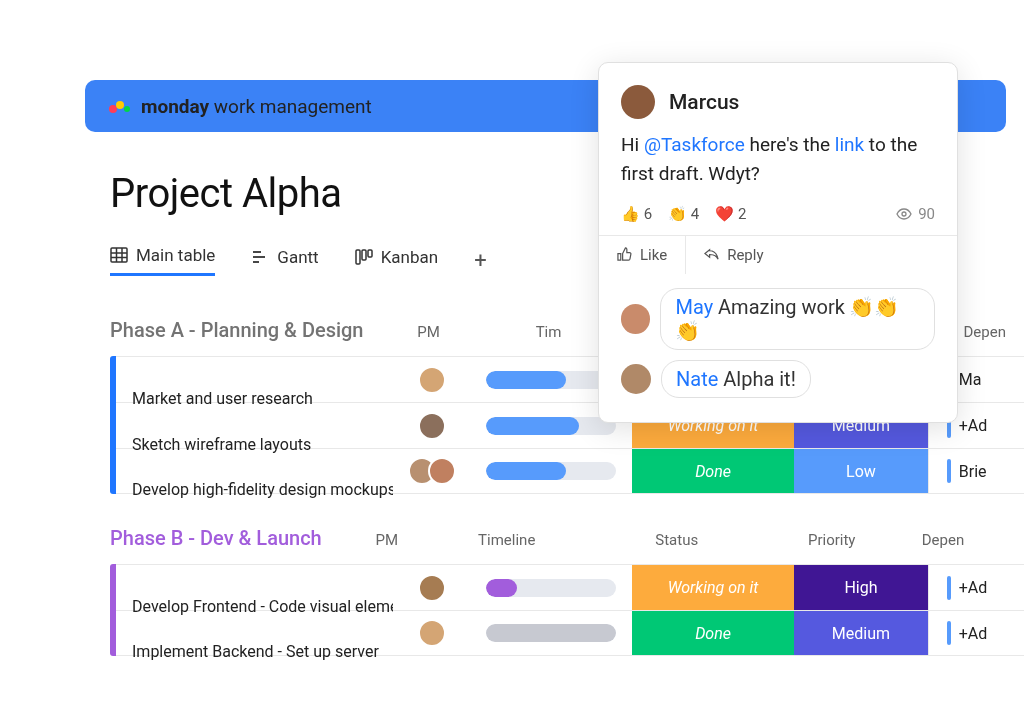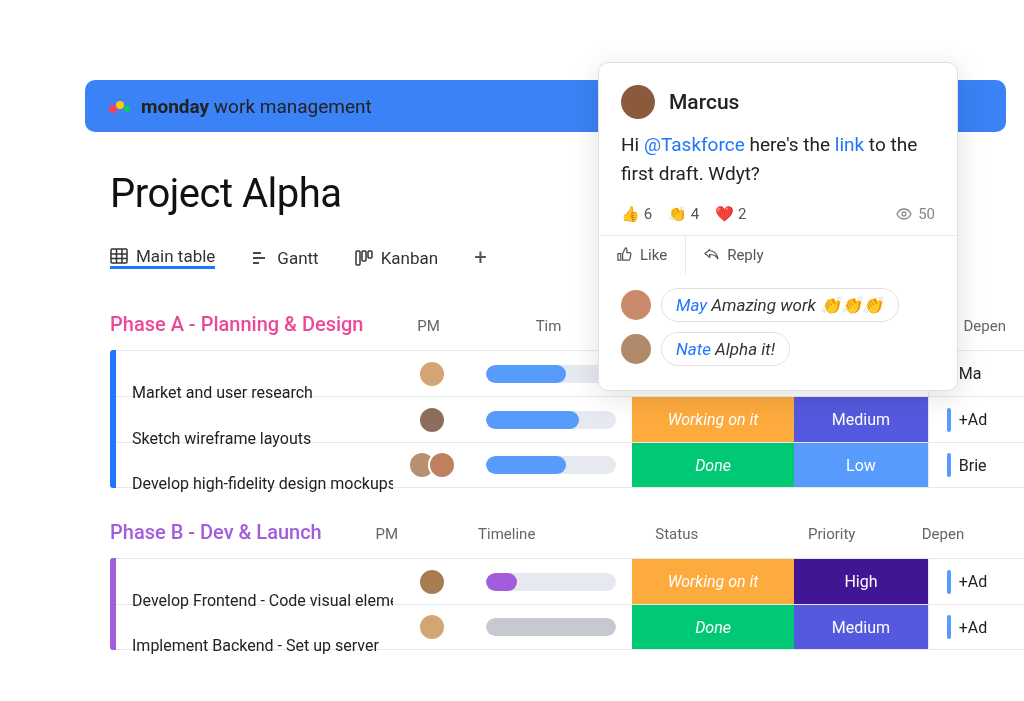--- a/index.html
+++ b/index.html
@@ -4,29 +4,29 @@
 <style>
   * { box-sizing: border-box; margin: 0; padding: 0; }
   body { font-family: -apple-system, BlinkMacSystemFont, 'Segoe UI', Roboto, 'Helvetica Neue', sans-serif; background: #fff; width: 1024px; height: 701px; overflow: hidden; position: relative; }
   .app-header { margin: 80px 18px 0 85px; background: #3b82f6; border-radius: 10px; padding: 14px 22px; display: flex; align-items: center; gap: 10px; }
   .logo-icon { width: 24px; height: 24px; }
   .brand { font-size: 19px; color: #222; }
   .brand .bold { font-weight: 700; }
   .page { margin-left: 110px; margin-top: 38px; }
   .page-title { font-size: 40px; font-weight: 400; color: #111; letter-spacing: -0.5px; }
   .tabs { display: flex; align-items: center; gap: 36px; margin-top: 28px; }
-  .tab { display: flex; align-items: center; gap: 8px; font-size: 17px; color: #333; cursor: pointer; }
+  .tab { display: flex; align-items: center; gap: 8px; font-size: 17px; color: #333; padding-bottom: 8px; cursor: pointer; }
   .tab.active { border-bottom: 3px solid #1f76ff; }
   .tab-icon { width: 18px; height: 18px; }
   .add-tab { font-size: 22px; color: #555; cursor: pointer; }
   .board { margin-top: 42px; }
   .group { margin-bottom: 32px; }
   .group-head { display: flex; align-items: baseline; }
   .group-title { font-size: 20px; font-weight: 500; flex-shrink: 0; margin-right: 20px; }
-  .group-a .group-title { color: #ec4899; }
+  .group-a .group-title { color: #737373; }
   .group-b .group-title { color: #a25ddc; }
   .col-heads { display: flex; }
   .col-h { font-size: 15px; color: #666; text-align: center; }
   .col-h.pm { width: 80px; padding-left:10px; }
   .col-h.tl { width: 170px; }
   .col-h.st { width: 170px; }
   .col-h.pr { width: 140px; }
   .col-h.dp { width: 100px; text-align: left; padding-left: 20px; }
   .rows { margin-top: 14px; border-left: 6px solid; border-radius: 3px 0 0 3px; }
   .group-a .rows { border-left-color: #1f76ff; }
@@ -68,21 +68,21 @@
   .popup .msg .link { color: #1f76ff; }
   .popup .reactions { display: flex; align-items: center; font-size: 15px; color: #555; margin-bottom: 12px; }
   .popup .react { display: flex; align-items:center; gap: 4px; margin-right: 16px; }
   .popup .views { margin-left: auto; display: flex; align-items: center; gap: 6px; color: #888; }
   .popup .actions { display: flex; border-top: 1px solid #e8e8e8; margin: 4px -22px; text-align: right; }
   .popup .act { flex: 0 0 auto; display: flex; align-items: center; justify-content: center; gap: 8px; padding: 10px 18px; font-size: 15px; color: #555; cursor: pointer; }
   .popup .act + .act { border-left: 1px solid #e8e8e8; }
   .replies { margin-top: 14px; }
   .reply-row { display: flex; align-items: center; gap: 10px; margin-bottom: 10px; }
   .reply-avatar { width: 30px; height: 30px; border-radius: 50%; }
-  .reply-bubble { background: #fff; border: 1px solid #e0e0e0; border-radius: 18px; padding: 6px 14px; font-size: 17px; color: #333; font-style: italic; }
+  .reply-bubble { background: #fff; border: 1px solid #e0e0e0; border-radius: 18px; padding: 6px 14px; font-size: 20px; color: #333; }
   .reply-bubble .name { color: #1f76ff; }
   .eye-icon { width:16px; height:16px; }
   .act-icon { width:15px; height:15px; }
 </style>
 </head>
 <body>
 
 <div class="app-header">
   <svg class="logo-icon" viewBox="0 0 24 24">
     <circle cx="6" cy="15" r="4" fill="#ff3d57"></circle>
@@ -265,21 +265,21 @@
       </div>
     <div class="react">
         <span>❤️</span>
         <span>2</span>
       </div>
     <div class="views">
       <svg class="eye-icon" viewBox="0 0 16 16" fill="none" stroke="#888" stroke-width="1.3">
           <path d="M1 8s2.5-5 7-5 7 5 7 5-2.5 5-7 5-7-5-7-5z"></path>
           <circle cx="8" cy="8" r="2"></circle>
         </svg>
-      <span>50</span>
+      <span>90</span>
     </div>
   </div>
   <div class="actions">
     <div class="act">
       <svg class="act-icon" viewBox="0 0 16 16" fill="none" stroke="#555" stroke-width="1.3">
           <path d="M4 7v7H1V7h3zm2 7V7l3-6c.8 0 1.5.7 1.5 1.5V6h3c.8 0 1.5.7 1.3 1.5l-1 5.3c-.1.7-.7 1.2-1.4 1.2H6z"></path>
         </svg>
       <span>Like</span>
     </div>
     <div class="act">

